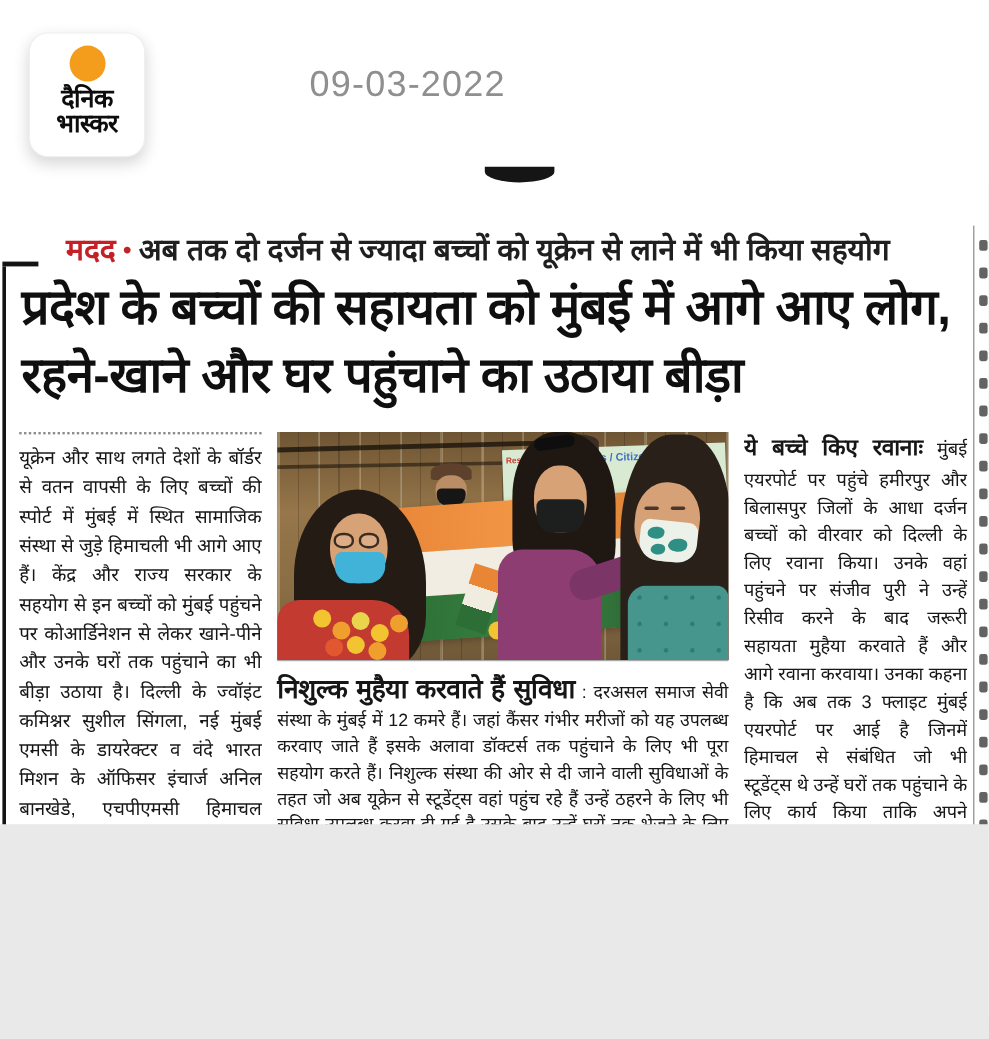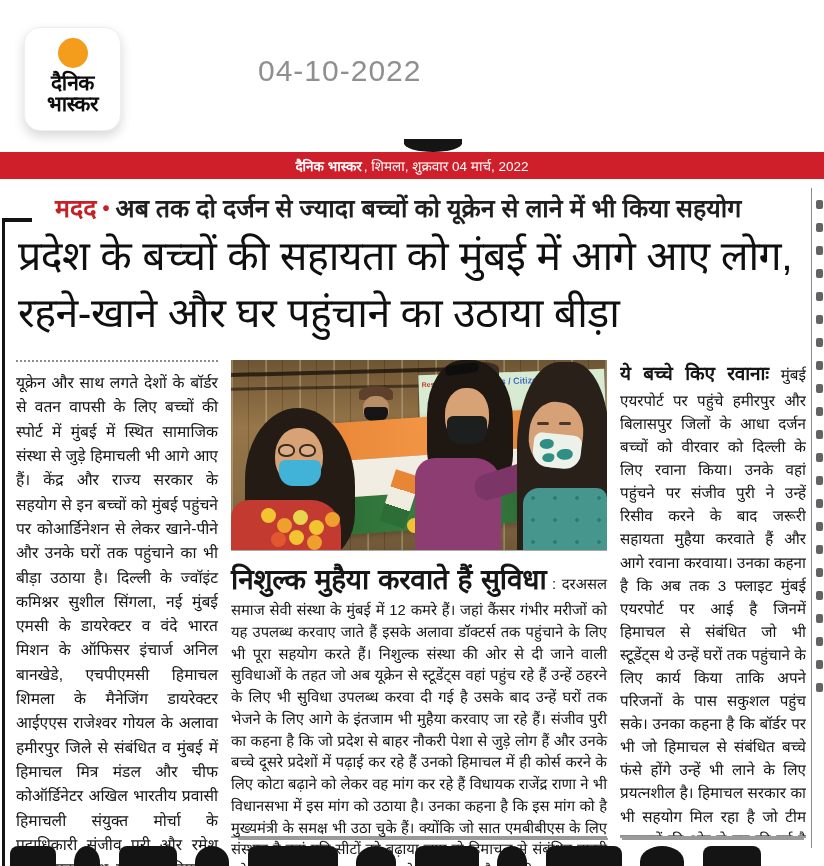--- a/index.html
+++ b/index.html
@@ -1,19 +1,19 @@
 <!DOCTYPE html>
 <html><head>
 <meta charset="utf-8">
 <style>
   * { margin:0; padding:0; box-sizing:border-box; }
   html,body { background:#e9e9e9; }
   body { font-family:"Liberation Sans","DejaVu Sans",sans-serif; }
   .page {
-    position:relative; width:824px; height:866px; margin:0 auto;
+    position:relative; width:824px; height:687px; margin:0 auto;
     background:#ffffff; overflow:hidden; color:#1a1a1a;
   }
 
   
   .hdr { position:relative; height:150px; background:#fff; }
   .logo-card {
     position:absolute; left:24px; top:27px; width:97px; height:104px;
     background:#fff; border-radius:16px; border:1px solid #efefef;
     box-shadow:0 5px 12px rgba(0,0,0,.16);
     display:flex; flex-direction:column; align-items:center; justify-content:flex-start;
@@ -38,21 +38,21 @@
 
   
   .kicker {
     position:absolute; left:55px; top:190px; width:760px;
     font-size:25px; font-weight:800; color:#1f1f1f; white-space:nowrap;
   }
   .kicker .kick-label { color:#c42127; }
   .kicker .kick-bullet { color:#c42127; font-size:20px; margin:0 6px; vertical-align:2px; }
   .headline {
     position:absolute; left:18px; top:228px; width:795px;
-    font-size:41px; line-height:1.38; font-weight:400; color:#0f0f0f; letter-spacing:-.5px;
+    font-size:41px; line-height:1.38; font-weight:700; color:#0f0f0f; letter-spacing:-.5px;
   }
 
   
   .left-rule  { position:absolute; left:2px; top:222px; width:3px; height:644px; background:#141414; }
   .left-rule-corner { position:absolute; left:2px; top:218px; width:30px; height:4px; background:#141414; }
   .right-rule { position:absolute; left:811px; top:188px; width:1px; height:660px; background:#8a8a8a; }
   .edge-frag { position:absolute; left:816px; top:200px; width:8px; height:650px; display:flex; flex-direction:column; gap:14px; }
   .edge-frag i { display:block; width:7px; height:9px; background:#3c3c3c; border-radius:2px; opacity:.8; }
 
   
@@ -66,21 +66,21 @@
   .byline b { font-weight:800; }
   .byline .sep { color:#888; margin:0 4px; }
   .byline-rule { border-bottom:2px dotted #8d8d8d; margin-bottom:9px; }
   .body-txt { text-align:justify; color:#161616; }
   .c1 .body-txt { font-size:15.6px; line-height:1.56; }
 
   .caption { font-size:14.5px; color:#141414; padding:7px 0 6px; }
   .cap-rule { border-bottom:1px solid #a8a8a8; margin-bottom:8px; }
   .c2 .body-txt { font-size:14.8px; line-height:1.47; }
   .c2 { border-bottom:2px solid #9a9a9a; padding-bottom:10px; height:478px; }
-  .lead-in { font-weight:900; font-size:28px; letter-spacing:-.3px; }
+  .lead-in { font-weight:900; font-size:22px; letter-spacing:-.3px; }
   .c3 { border-bottom:2px solid #9a9a9a; height:478px; overflow:hidden; }
   .c3 .lead-in { font-size:19px; }
   .c3 .body-txt { font-size:15.2px; line-height:1.52; }
 
   
   .photo {
     position:relative; width:376px; height:190px; overflow:hidden;
     background:linear-gradient(180deg,#6e5533 0%,#96764a 35%,#8a6d44 70%,#6f5838 100%);
   }
   .photo .panels { position:absolute; inset:0;
@@ -164,27 +164,24 @@
 <body>
 
 <div class="page">
 
   <div class="hdr">
     <div class="logo-card">
       <div class="logo-dot"></div>
       <div class="logo-txt">दैनिक</div>
       <div class="logo-txt">भास्कर</div>
     </div>
-    <div class="hdr-date">04-10-2022</div>
+    <div class="hdr-date">09-03-2022</div>
   </div>
 
   <div class="half-dot"></div>
-  <div class="redbar">
-    <span><b>दैनिक भास्कर</b><span>, शिमला, शुक्रवार 04 मार्च, 2022</span></span>
-  </div>
 
   <div class="kicker">
     <span class="kick-label">मदद</span><span class="kick-bullet">•</span><span>अब तक दो दर्जन से ज्यादा बच्चों को यूक्रेन से लाने में भी किया सहयोग</span>
   </div>
 
   <div class="headline">प्रदेश के बच्चों की सहायता को मुंबई में आगे आए लोग, रहने-खाने और घर पहुंचाने का उठाया बीड़ा</div>
 
   <div class="left-rule"></div>
   <div class="left-rule-corner"></div>
   <div class="right-rule"></div>

